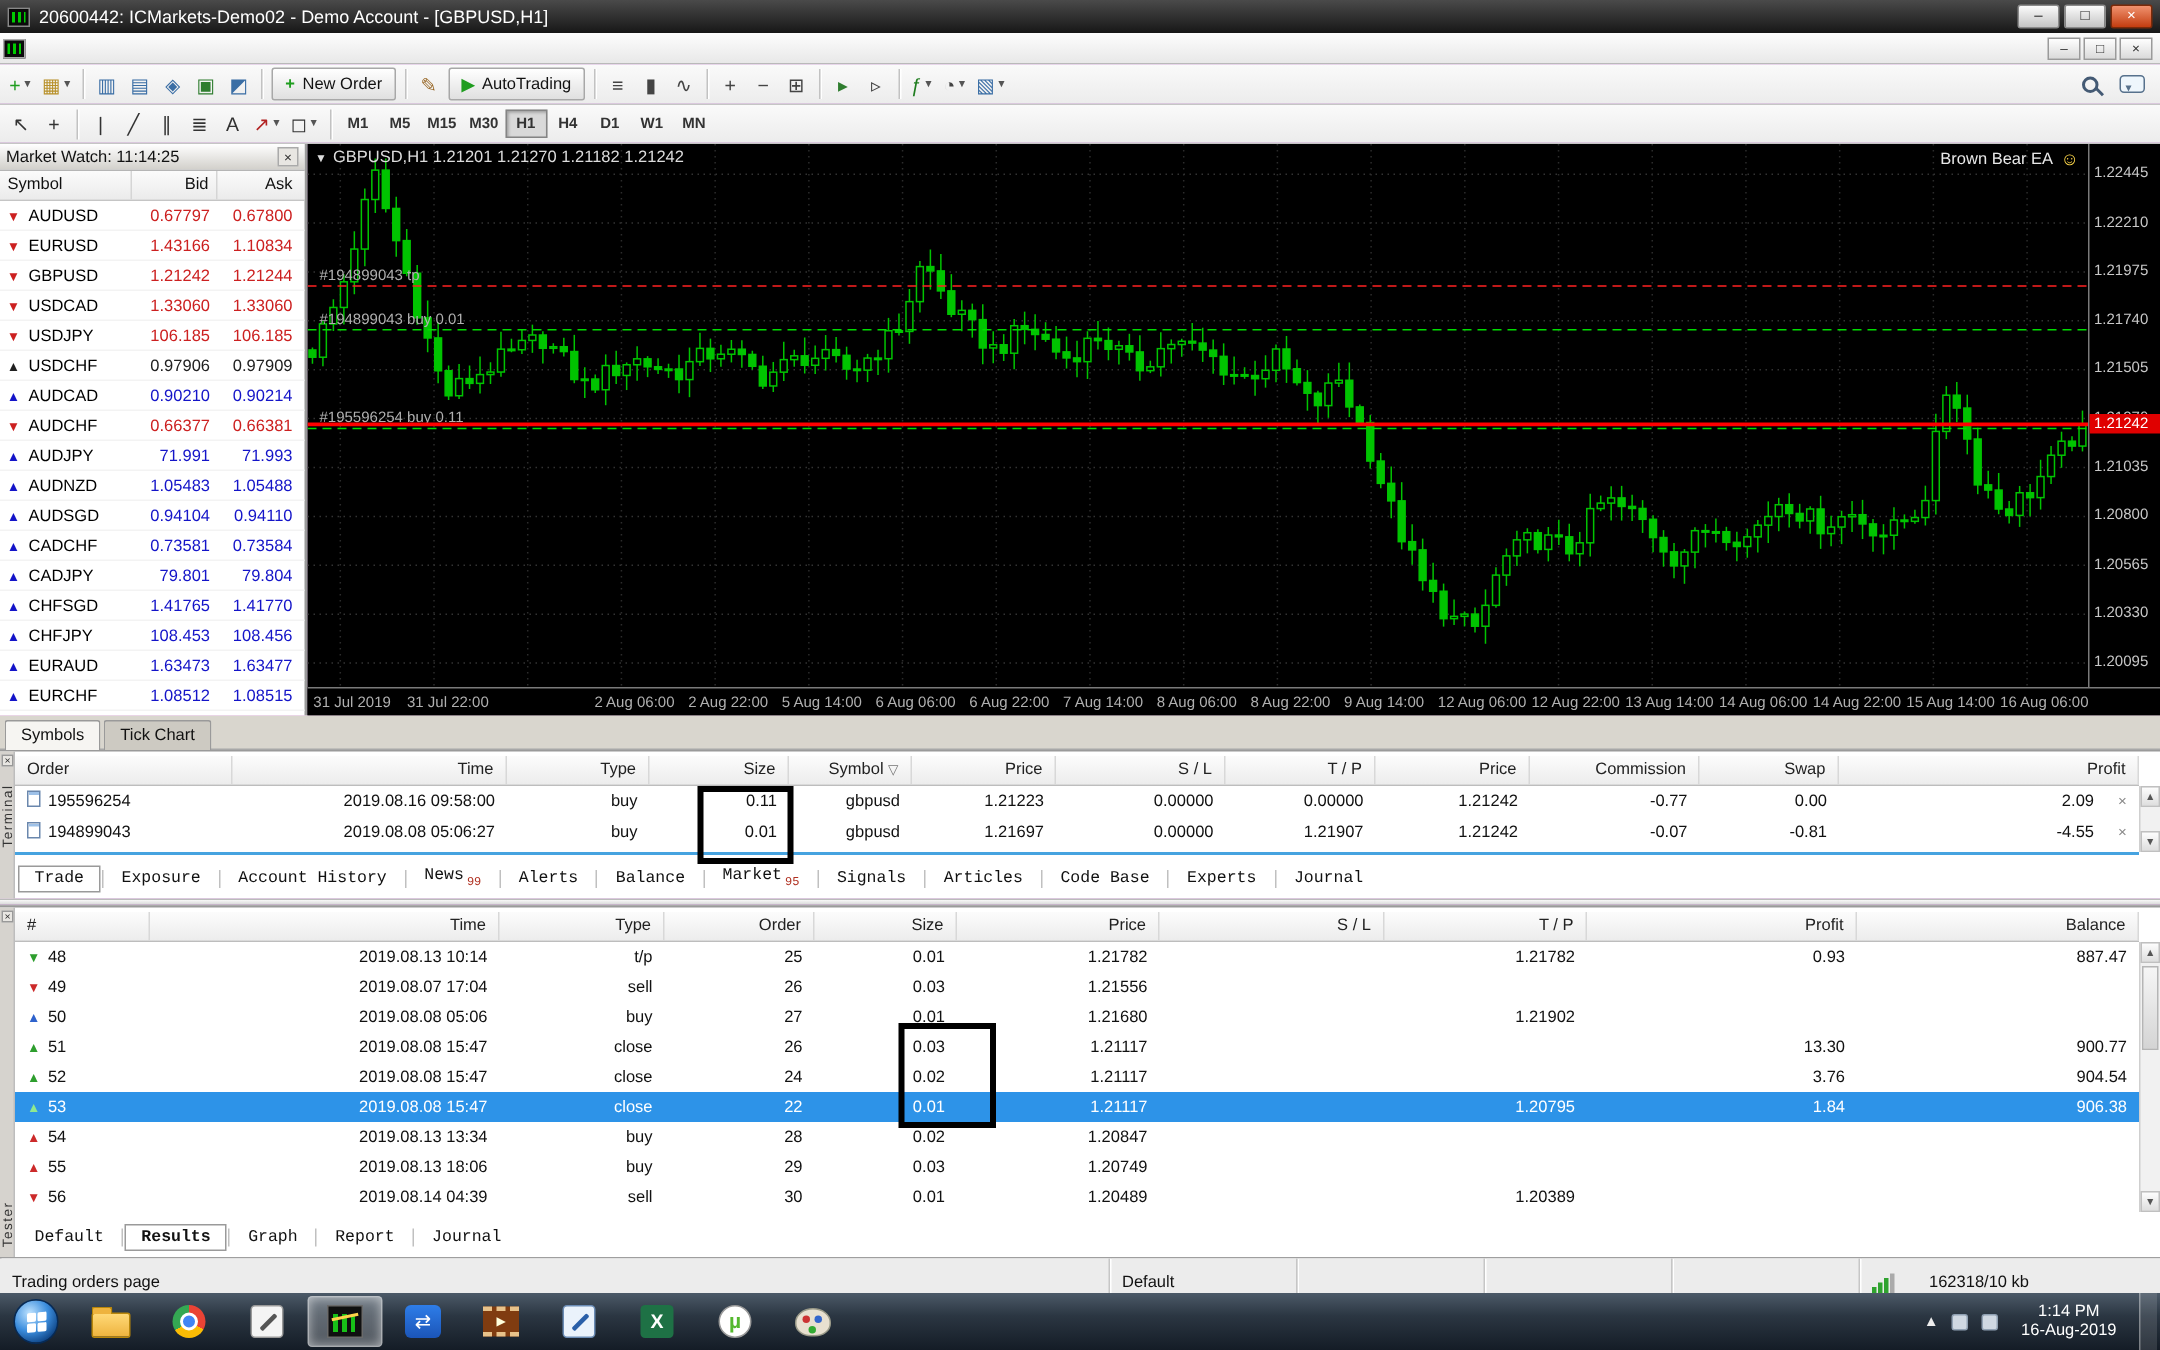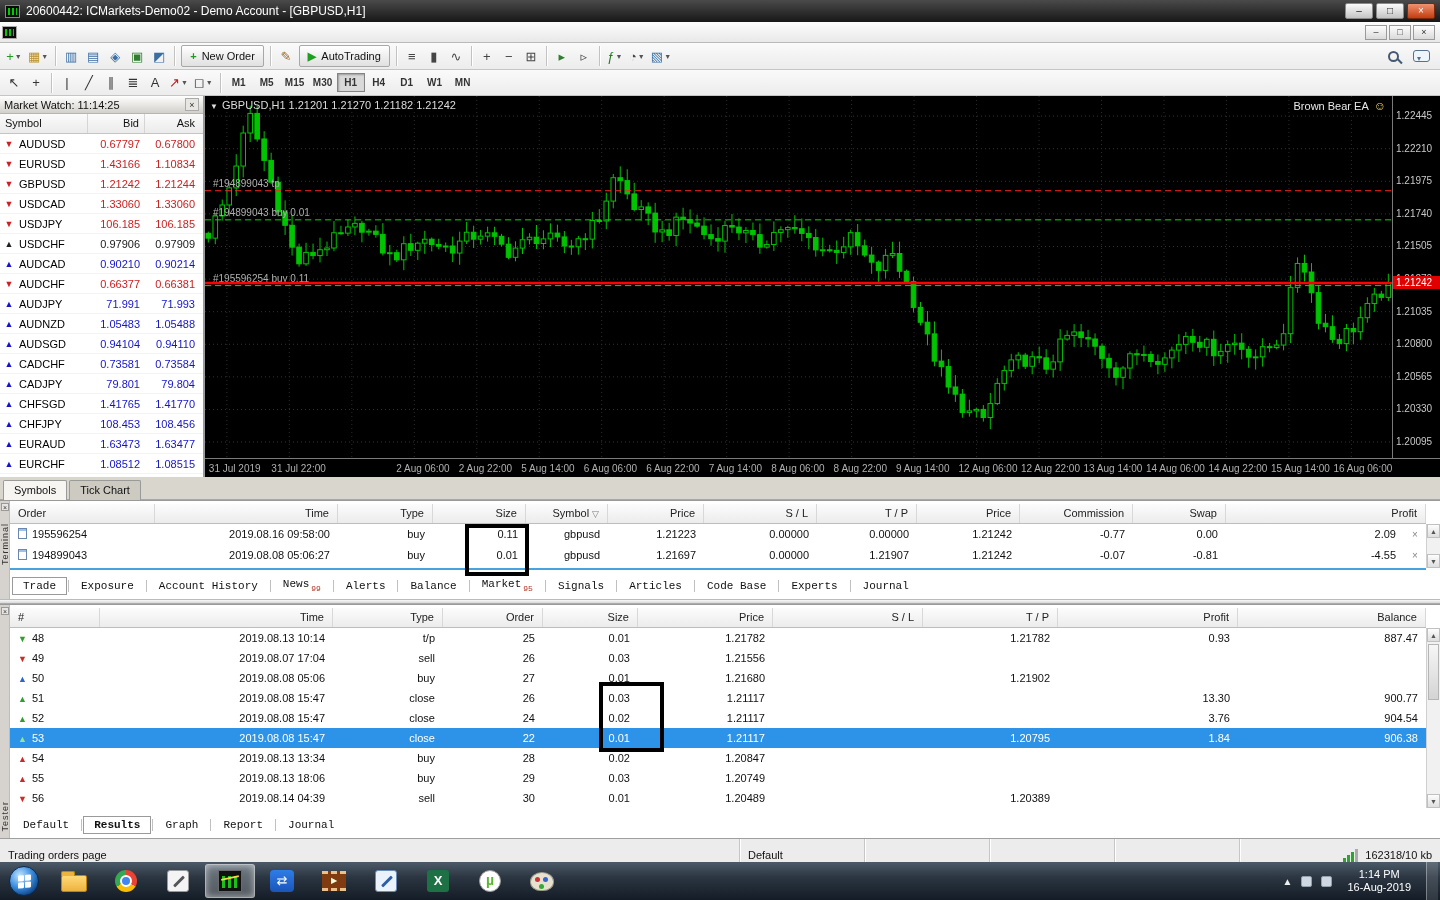--- a/index.html
+++ b/index.html
@@ -105,21 +105,21 @@
 .varrow{height:14px;text-align:center;font-size:7px;line-height:13px;color:#555;background:linear-gradient(#fdfdfd,#dedede);border:1px solid #c0c0c0;}
 .varrow.bottom{position:absolute;bottom:0;left:0;right:0;}
 .vthumb{position:absolute;left:1px;right:1px;top:16px;height:56px;background:linear-gradient(#f6f6f6,#d4d4d4);border:1px solid #b5b5b5;}
 .splitter{position:absolute;left:0;top:599px;width:1440px;height:5px;background:linear-gradient(#f8f8f8,#d8d8d8);border-top:1px solid #bbb;border-bottom:1px solid #aaa;}
 
 
 .statusbar{position:absolute;left:0;top:838px;width:1440px;height:24px;background:#ececec;border-top:1px solid #9f9f9f;display:flex;align-items:stretch;font-size:11px;}
 .sb-cell{padding:16px 8px;display:flex;align-items:center;border-right:1px solid #c6c6c6;box-shadow:1px 0 0 #fff;}
 .sb-msg{flex:1;}
 .sb-fix{width:125px;}
-.sb-traffic{width:200px;gap:6px;border-right:none;justify-content:flex-end;}
+.sb-traffic{width:200px;gap:22px;border-right:none;}
 .bars span{display:inline-block;width:3px;margin-right:1px;background:#2fa32f;vertical-align:bottom;}
 .bars .off{background:#aaa;}
 
 
 .taskbar{position:absolute;left:0;top:862px;width:1440px;height:38px;background:linear-gradient(#4c5a68,#2b3642 40%,#141c26);display:flex;align-items:center;}
 .orb{width:30px;height:30px;margin:0 9px;border-radius:50%;background:radial-gradient(circle at 35% 30%,#bfe3ff,#3c8ede 45%,#0b3e7e 82%);border:1px solid #072a55;display:flex;align-items:center;justify-content:center;flex:none;}
 .flag{width:13px;height:13px;display:grid;grid-template-columns:6px 6px;gap:1px;transform:skewY(-6deg);}
 .flag span{background:#fff;border-radius:1px;height:6px;}
 .ticon{width:50px;height:34px;margin:2px 1px;display:flex;align-items:center;justify-content:center;border-radius:3px;border:1px solid transparent;}
 .ticon.active{background:rgba(255,255,255,.26);border:1px solid rgba(255,255,255,.5);box-shadow:inset 0 0 7px rgba(255,255,255,.55);}

